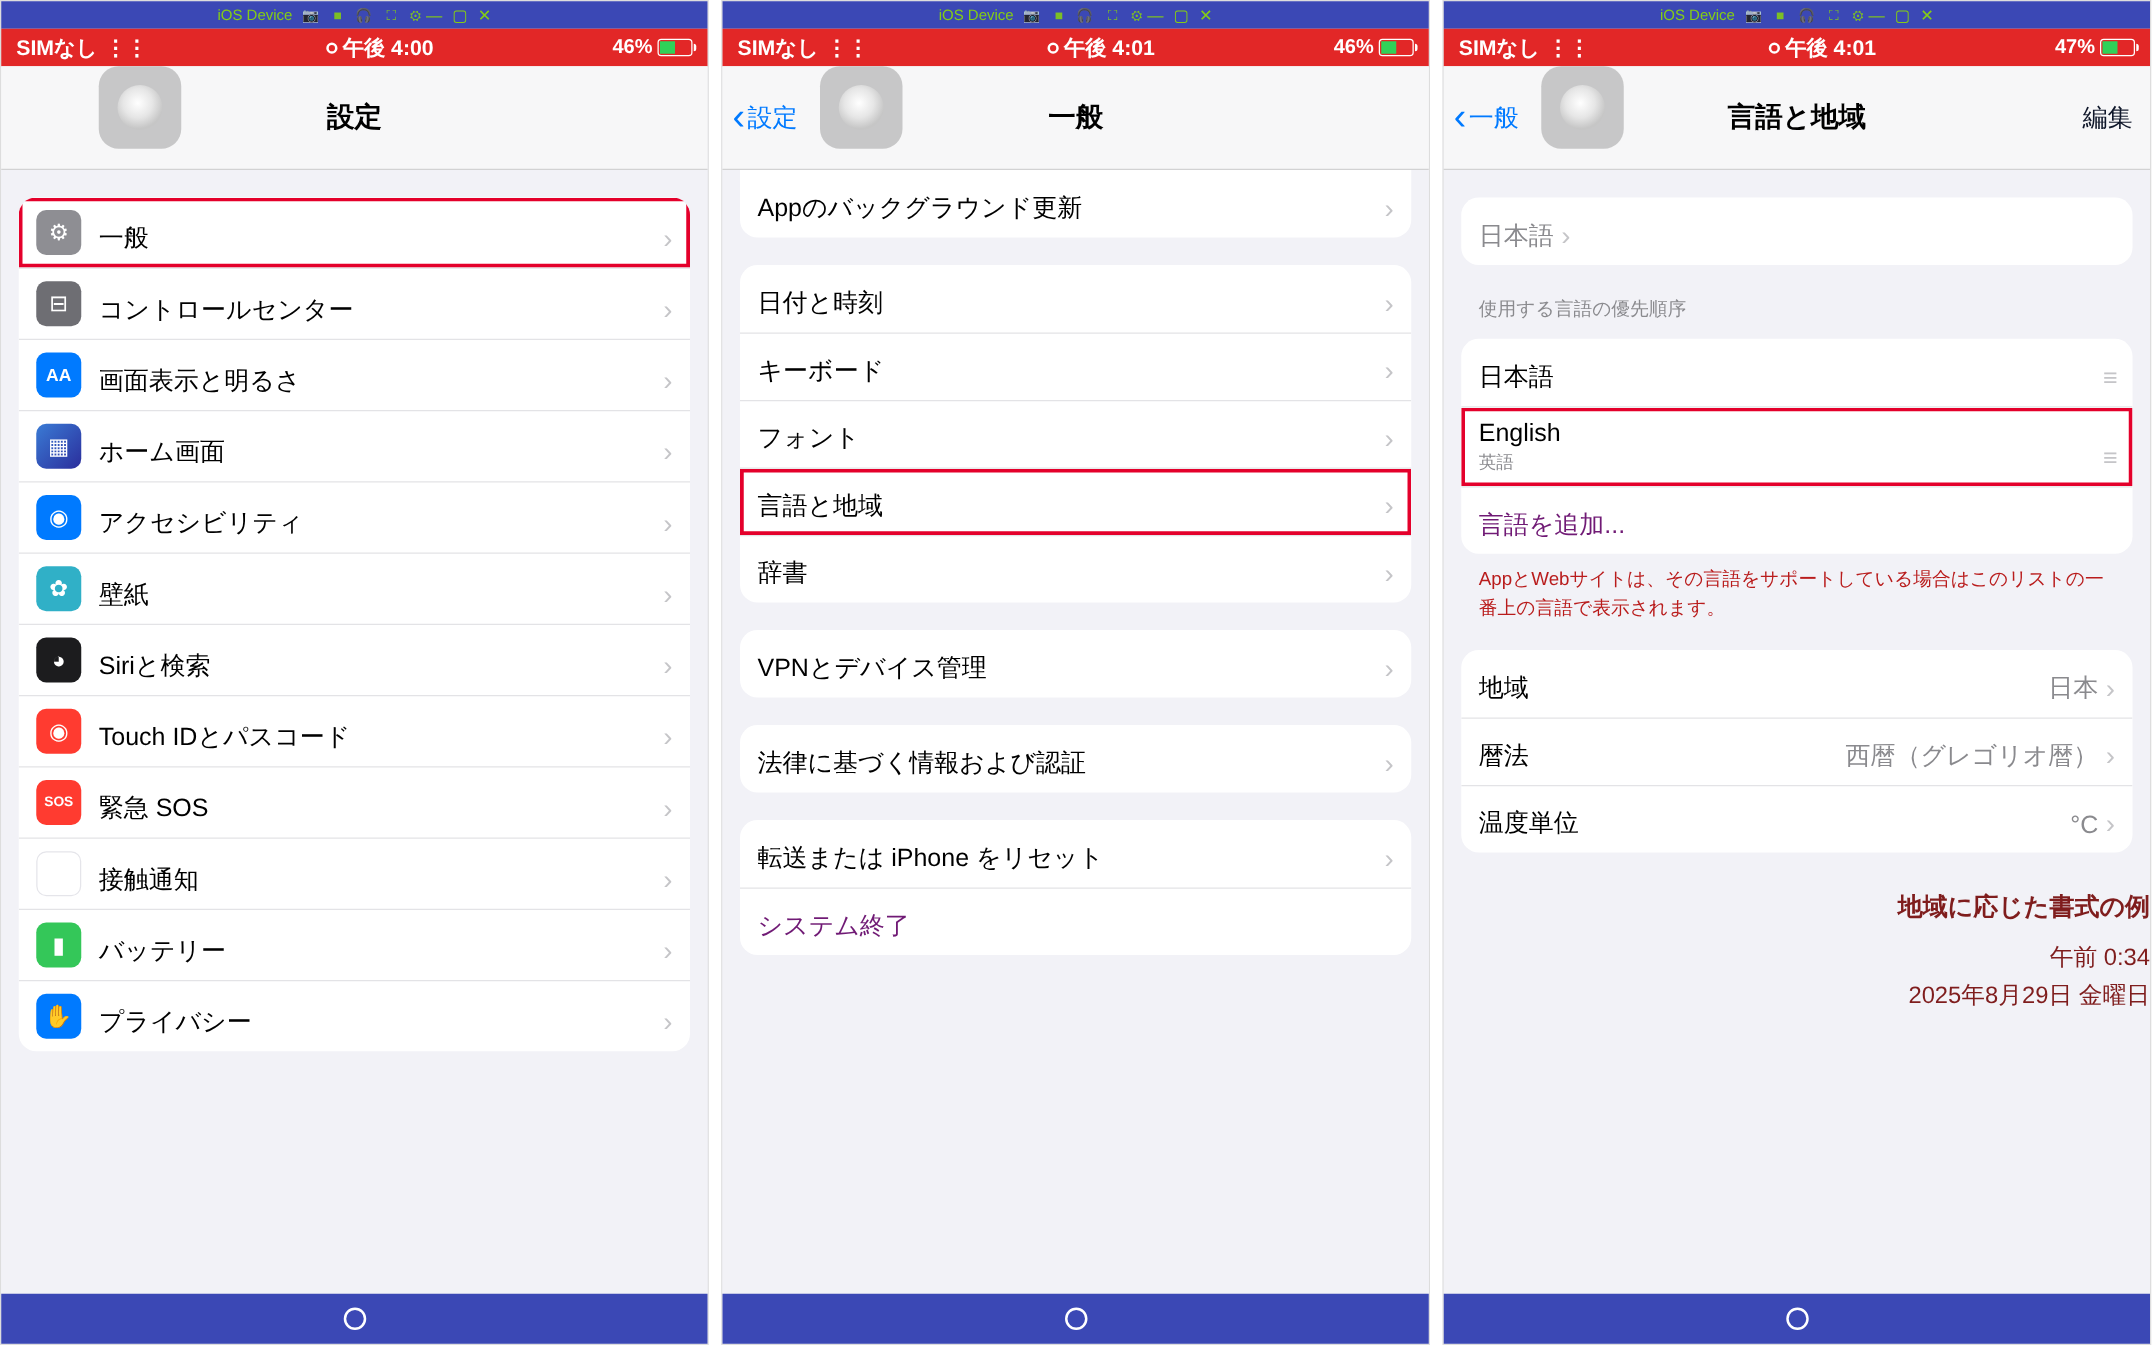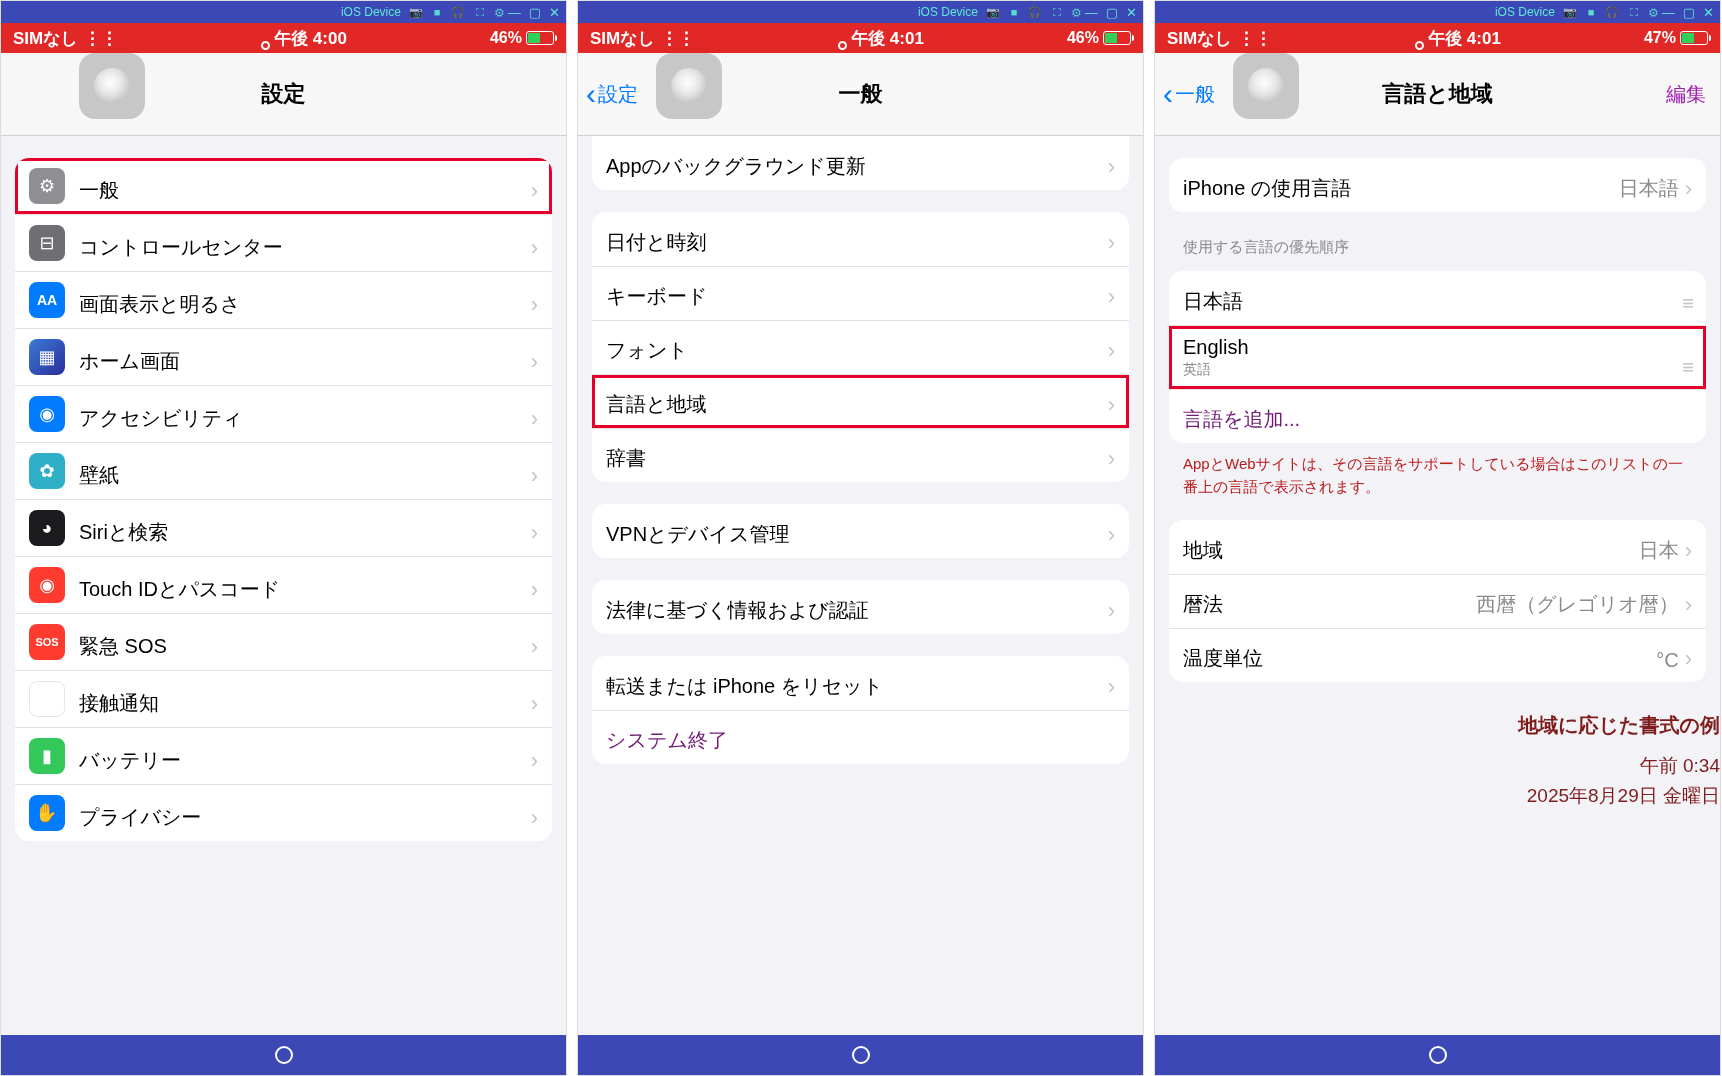--- a/index.html
+++ b/index.html
@@ -1,33 +1,33 @@
 <!DOCTYPE html>
 <html><head>
 <meta charset="utf-8">
 <style>
 *{box-sizing:border-box;margin:0;padding:0;font-family:-apple-system,"Hiragino Sans","Hiragino Kaku Gothic ProN",sans-serif}
 body{background:#fff;width:1722px;height:1076px;display:flex;gap:10px;padding:0}
 .device{width:567px;height:1076px;display:flex;flex-direction:column;background:#f2f2f7;border:1px solid #ddd}
-.titlebar{height:22px;background:#3b48b5;color:#5eead4;display:flex;align-items:center;font-size:12px;padding:0 6px;justify-content:flex-end}
+.titlebar{height:22px;background:#3b48b5;color:#84cc16;display:flex;align-items:center;font-size:12px;padding:0 6px;justify-content:center}
 .titlebar .left,.titlebar .right{display:flex;align-items:center;gap:8px}
 .titlebar .icons{letter-spacing:4px;font-size:11px;opacity:.9}
 .winctl{display:flex;gap:6px;font-size:13px}
 .statusbar{height:30px;background:#e22727;color:#fff;display:flex;align-items:center;justify-content:space-between;padding:0 12px;font-size:17px;font-weight:700}
-.statusbar .center{display:flex;align-items:flex-end;gap:4px}
+.statusbar .center{display:flex;align-items:center;gap:4px}
 .rec{width:9px;height:9px;border:2px solid #fff;border-radius:50%} 
 .batt{display:flex;align-items:center;gap:4px;font-size:16px}
 .batticon{width:28px;height:14px;border:1.5px solid #fff;border-radius:3px;position:relative}
 .batticon::after{content:'';position:absolute;right:-4px;top:3px;width:2px;height:6px;background:#fff;border-radius:0 2px 2px 0}
 .batticon .fill{position:absolute;left:1px;top:1px;bottom:1px;width:45%;background:#30d158}
 .navbar{height:83px;background:#f7f7f8;display:flex;align-items:center;justify-content:center;position:relative;border-bottom:.5px solid rgba(0,0,0,.15)}
 .navbar .title{font-size:22px;font-weight:700;color:#000}
 .navbar .back{position:absolute;left:8px;display:flex;align-items:center;color:#007aff;font-size:20px}
 .navbar .back .chev{font-size:30px;font-weight:300;margin-right:2px}
-.navbar .action{position:absolute;right:14px;color:#a21caf;font-size:20px}
+.navbar .action{position:absolute;right:14px;color:#0f172a;font-size:20px}
 .assist{position:absolute;left:78px;top:0;width:66px;height:66px;background:rgba(160,160,160,.55);border-radius:16px;display:flex;align-items:center;justify-content:center}
 .assist .dot{width:36px;height:36px;border-radius:50%;background:radial-gradient(circle at 45% 40%,#fff,#e6e6e6 40%,#c6c6c6 70%)}
 .content{flex:1;overflow:hidden;background:#f2f2f7;padding:0}
 .group{margin:22px 14px 0;background:#fff;border-radius:14px;overflow:hidden}
 .group.tight{margin-top:14px}
 .row{display:flex;align-items:flex-end;min-height:54px;padding:10px 14px;position:relative}
 .row+.row{border-top:.5px solid #e3e3e6}
 .row .icon{width:36px;height:36px;border-radius:8px;margin-right:14px;display:flex;align-items:center;justify-content:center;color:#fff;font-size:18px;flex-shrink:0}
 .row .label{font-size:20px;font-weight:500;color:#000;flex:1}
 .row .sublabel{font-size:14px;color:#8a8a8e;margin-top:2px}
@@ -291,21 +291,20 @@
       <span class="title">言語と地域</span>
       <span class="action">編集</span>
     </div>
     <div class="assist">
         <div class="dot"></div>
       </div>
   </div>
   <div class="content">
     <div class="group">
       <div class="row">
-          <span class="label">iPhone の使用言語</span>
           <span class="value">日本語</span>
           <span class="chev">›</span>
         </div>
     </div>
     <div class="section-header">使用する言語の優先順序</div>
     <div class="group tight">
       <div class="row">
           <div class="stack" style="flex:1">
             <span class="label">日本語</span>
           </div>

